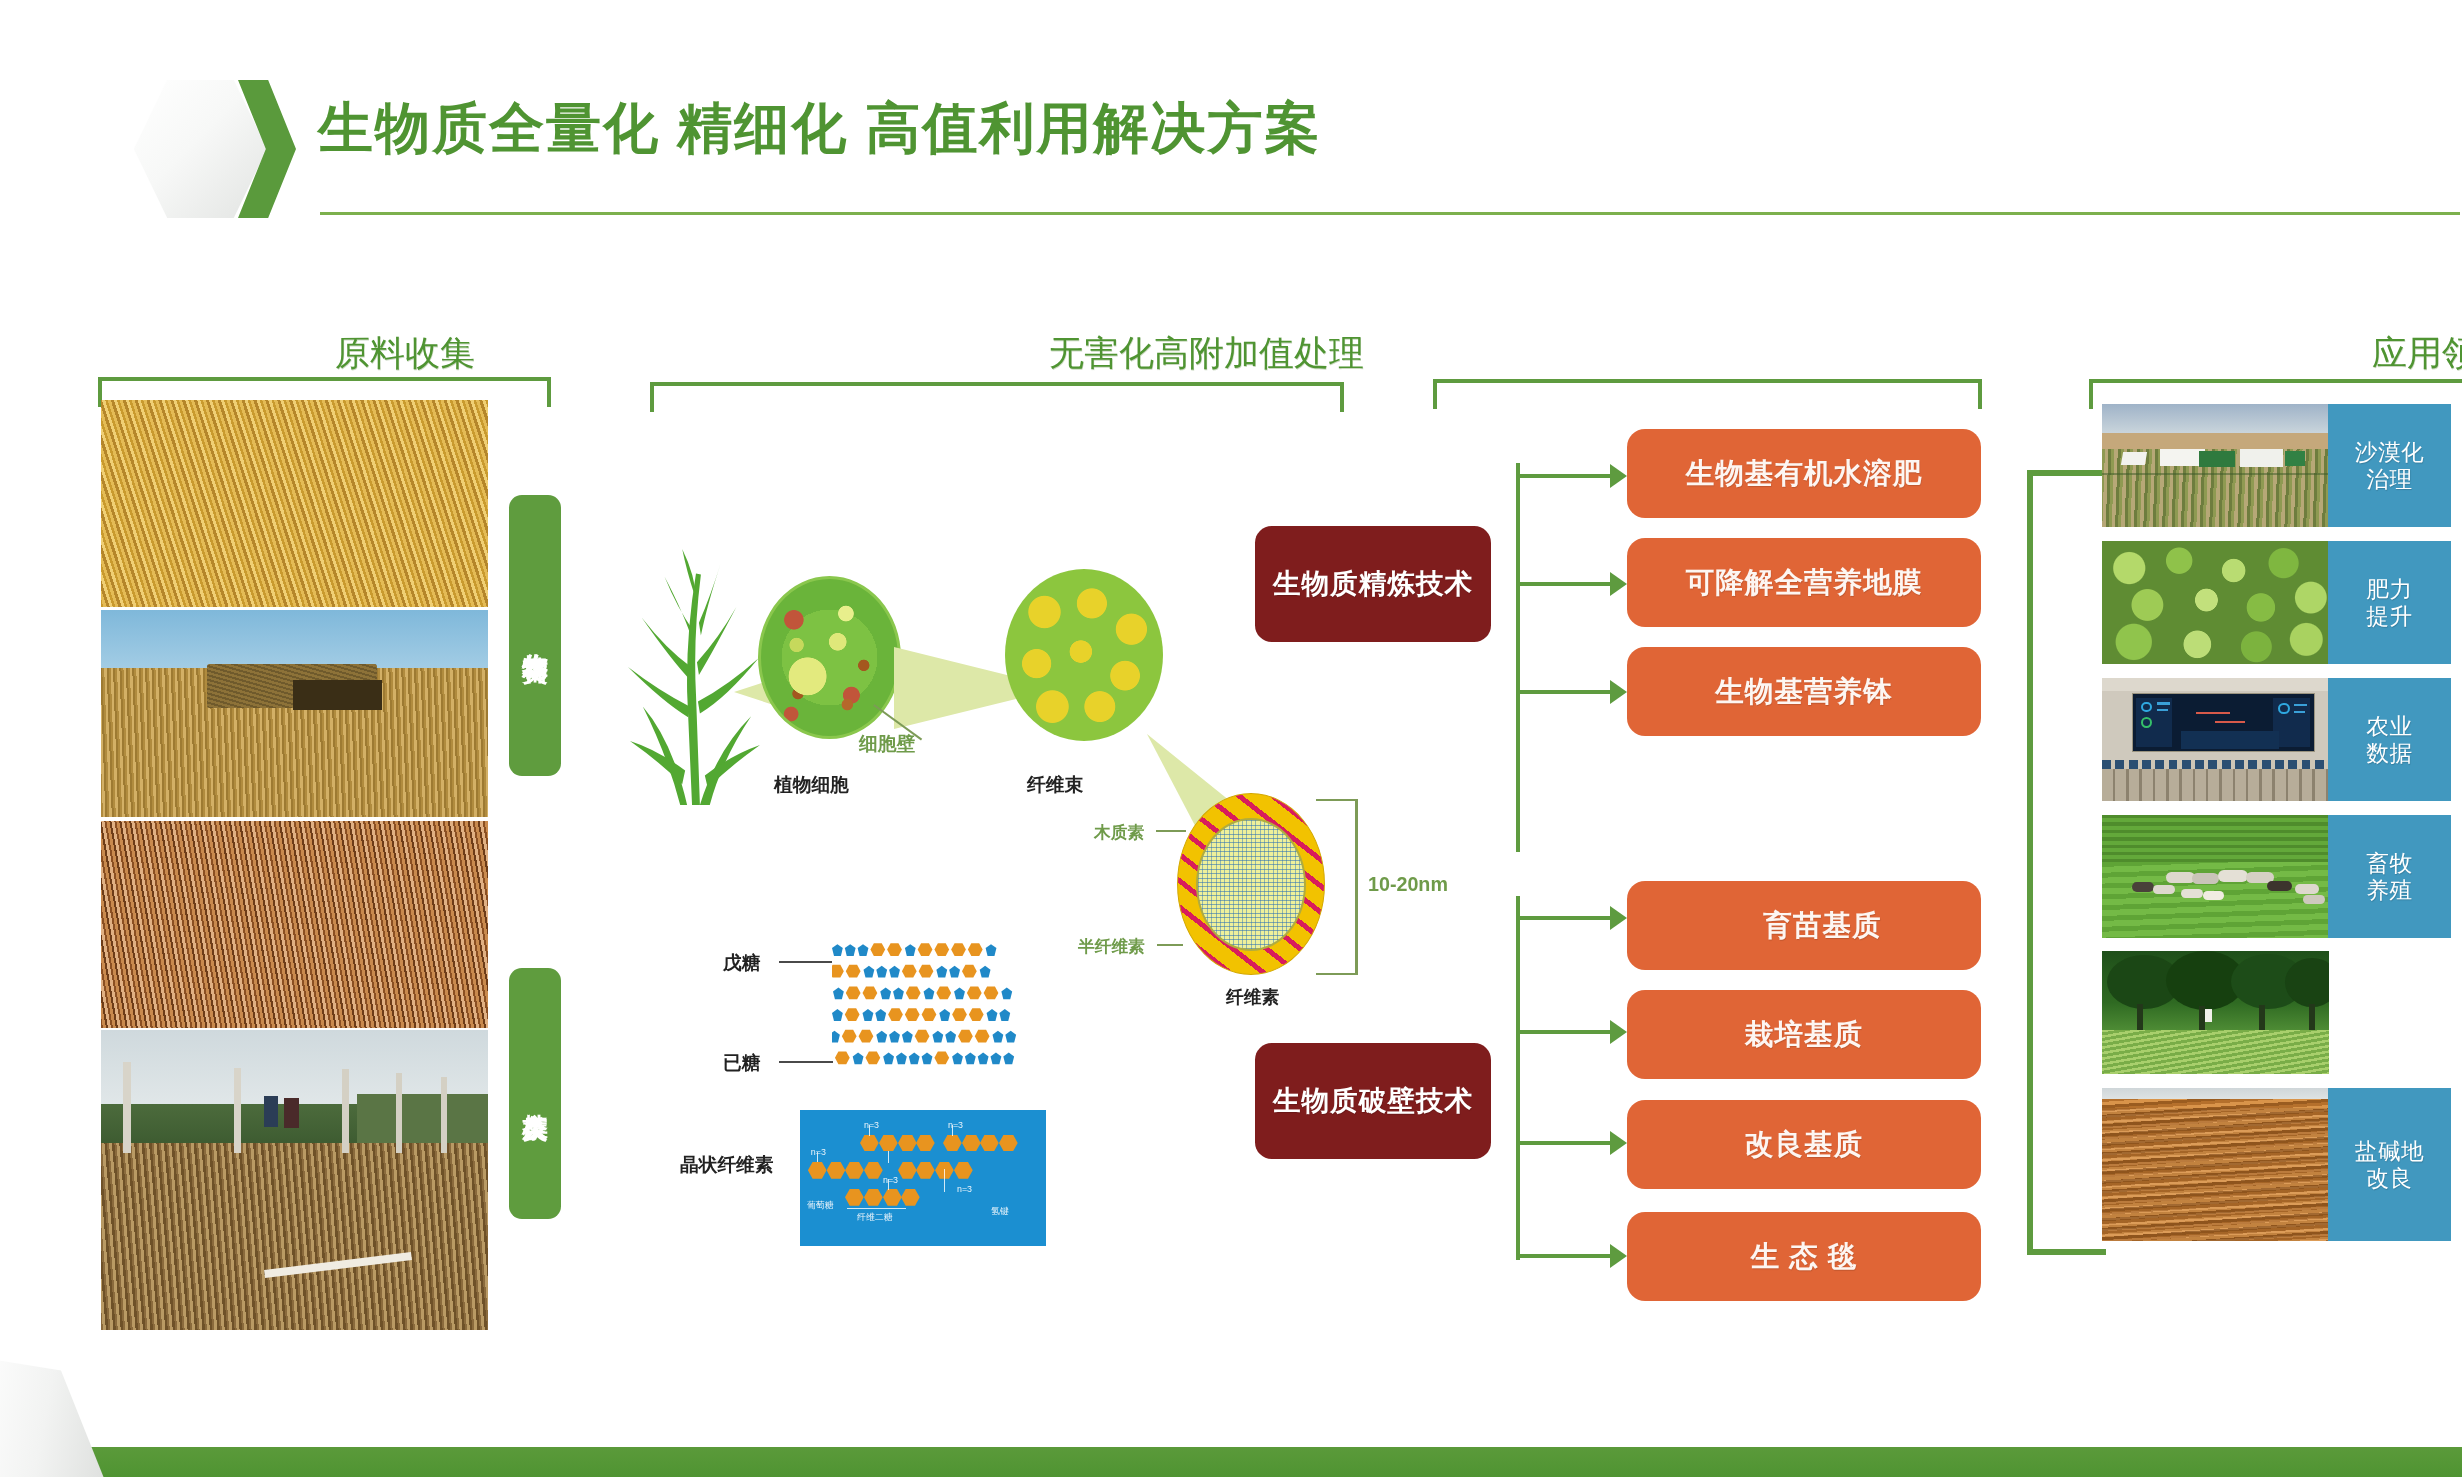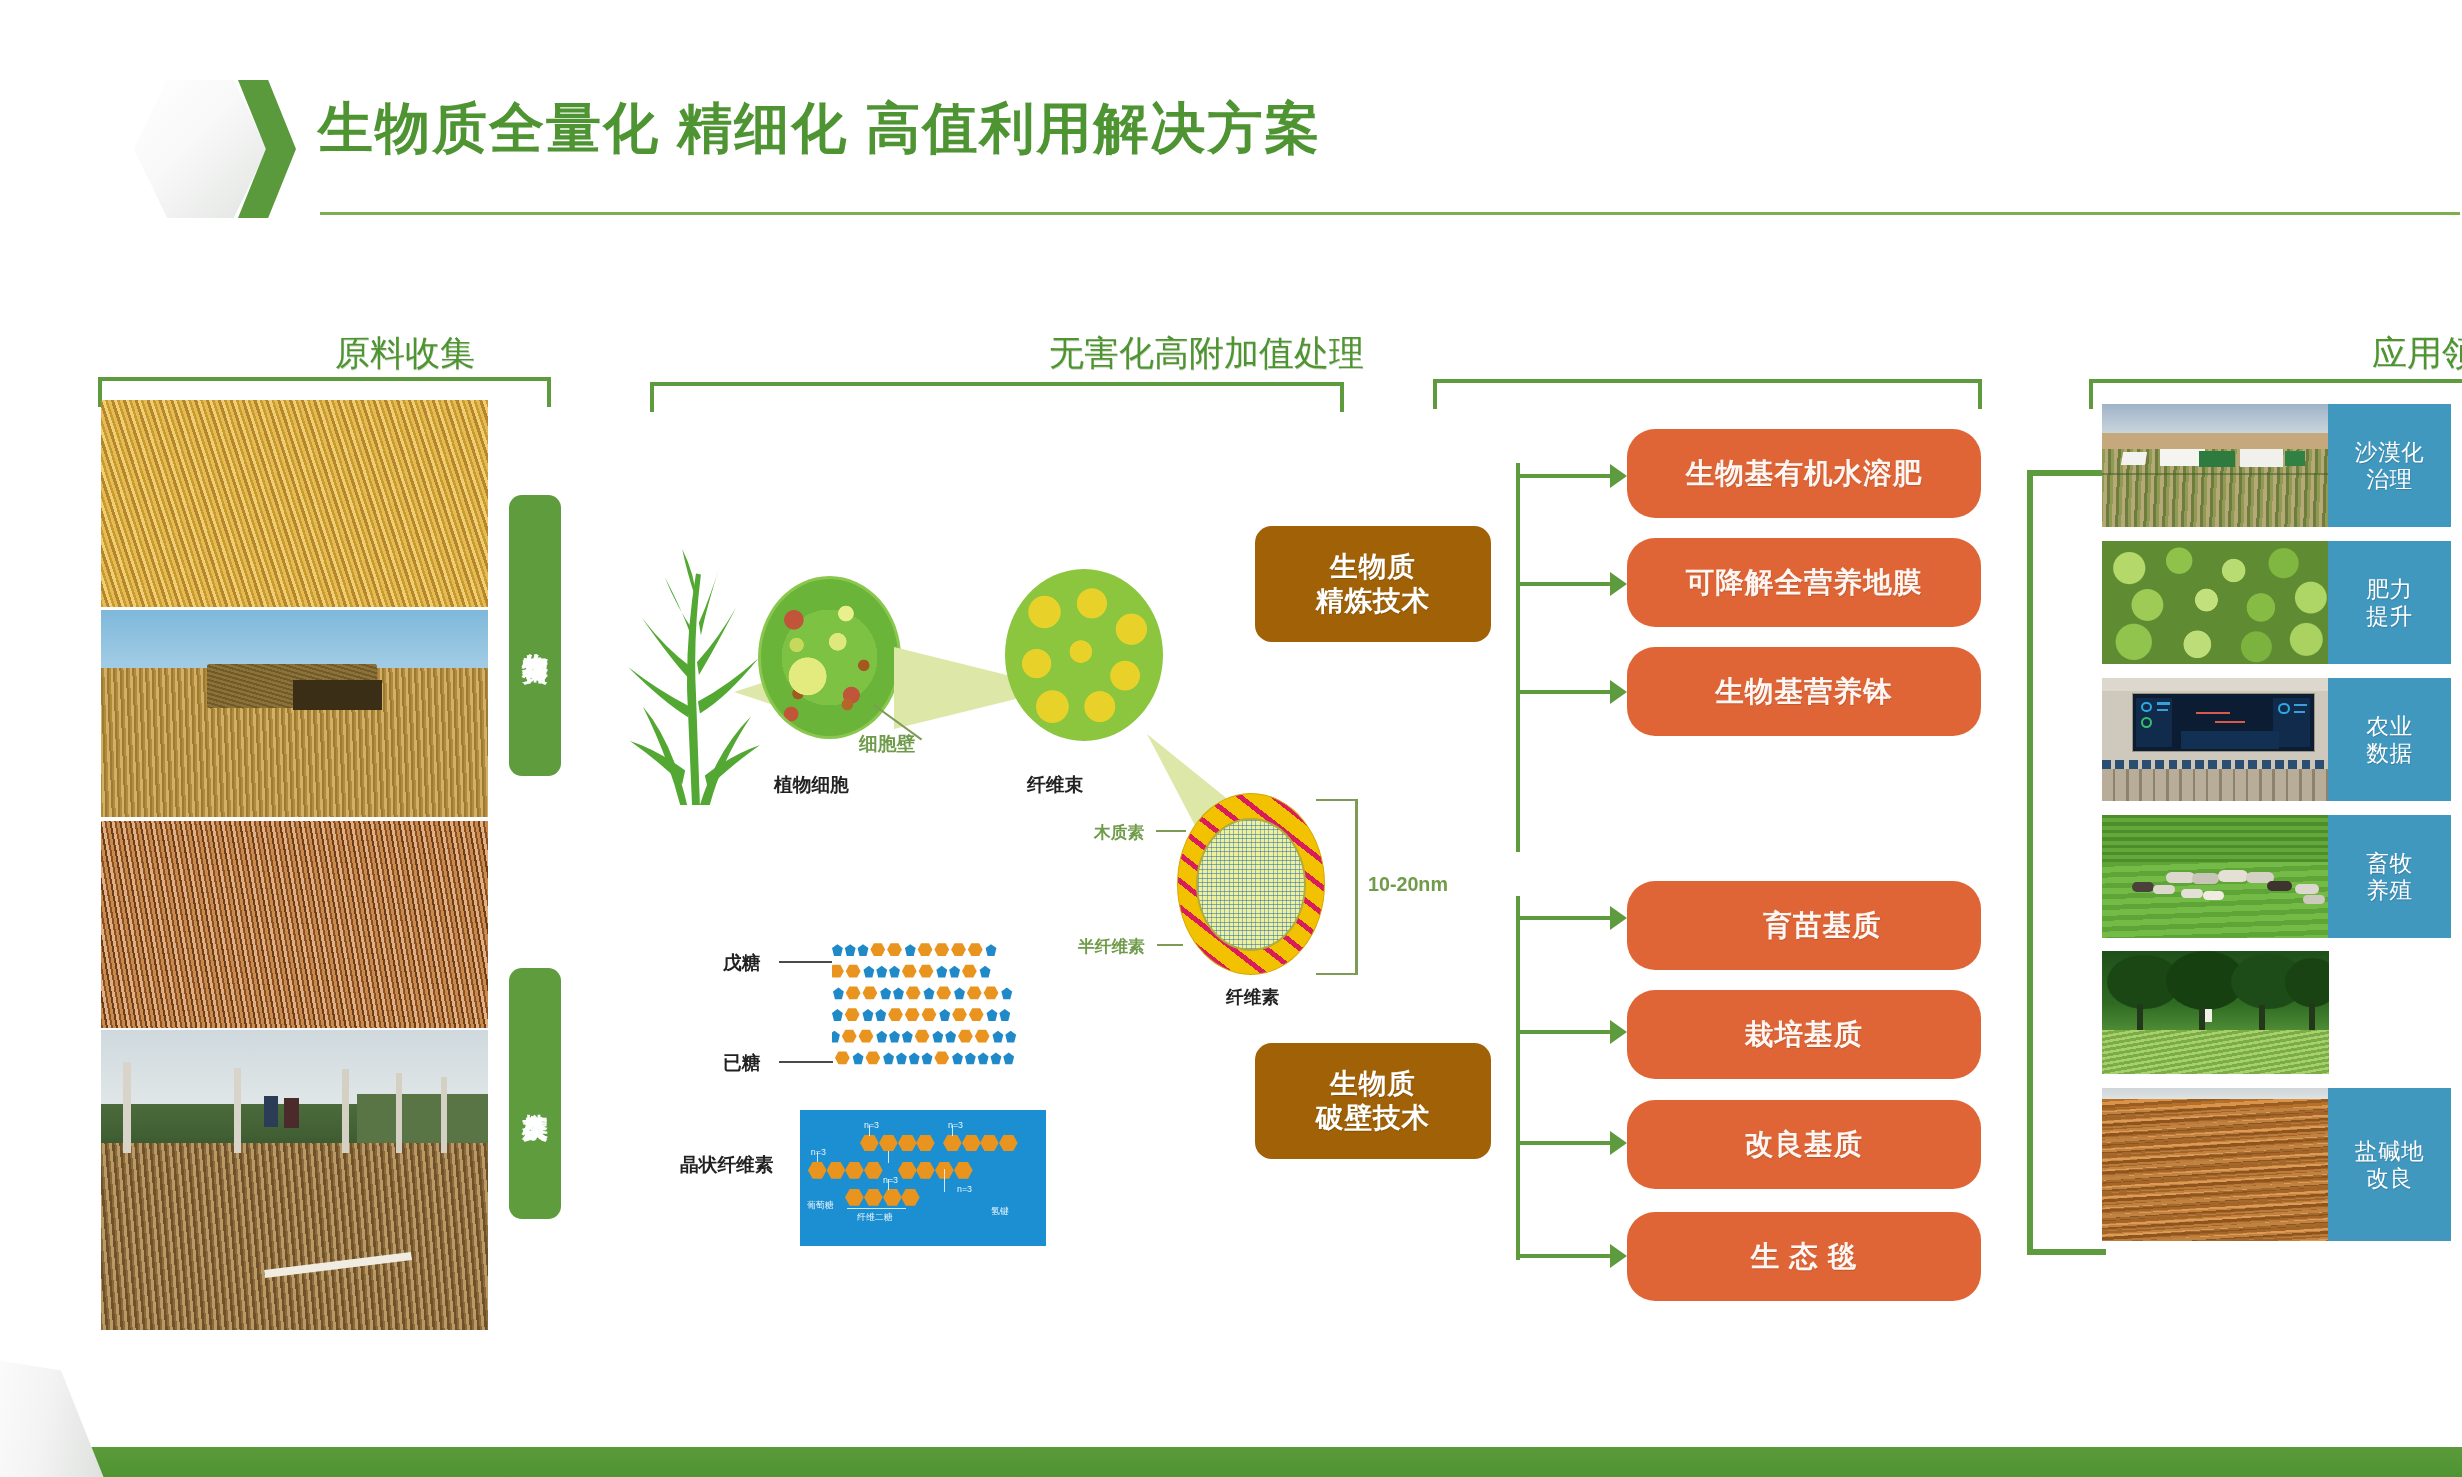--- a/index.html
+++ b/index.html
@@ -57,30 +57,30 @@
   .vpill {
     position: absolute; background: #5f9c3e; border-radius: 12.8px;
     color: #fff; font-size: 25.6px; line-height: 1.06; font-weight: bold;
     display: flex; align-items: center; justify-content: center;
     writing-mode: vertical-rl; text-orientation: upright;
     letter-spacing: 1px; padding: 6.9px 0;
   }
 
   
   .techbox {
-    position: absolute; background: #a16207; border-radius: 16.7px; color: #fff;
+    position: absolute; background: #7f1d1d; border-radius: 16.7px; color: #fff;
     font-size: 27.6px; font-weight: bold; line-height: 1.22;
-    display: flex; flex-direction: column; align-items: center; justify-content: center;
+    display: flex; align-items: center; justify-content: center;
     text-align: center; letter-spacing: 1px;
     text-shadow: 0.5px 0.5px 1px rgba(0,0,0,0.18);
   }
 
   
   .prodbox {
-    position: absolute; background: #e06536; border-radius: 28px; color: #fdf6f2;
+    position: absolute; background: #e06536; border-radius: 18px; color: #fdf6f2;
     font-size: 28.6px; font-weight: bold;
     display: flex; align-items: center; justify-content: center;
     text-align: center; letter-spacing: 1px; white-space: nowrap;
     text-shadow: 0.5px 0.5px 1px rgba(0,0,0,0.15);
   }
 
   
   .vline { position: absolute; width: 4.4px; background: #5e9b3f; }
   .arrow-h { position: absolute; height: 4.4px; background: #5e9b3f; }
   .arrow-h::after {

